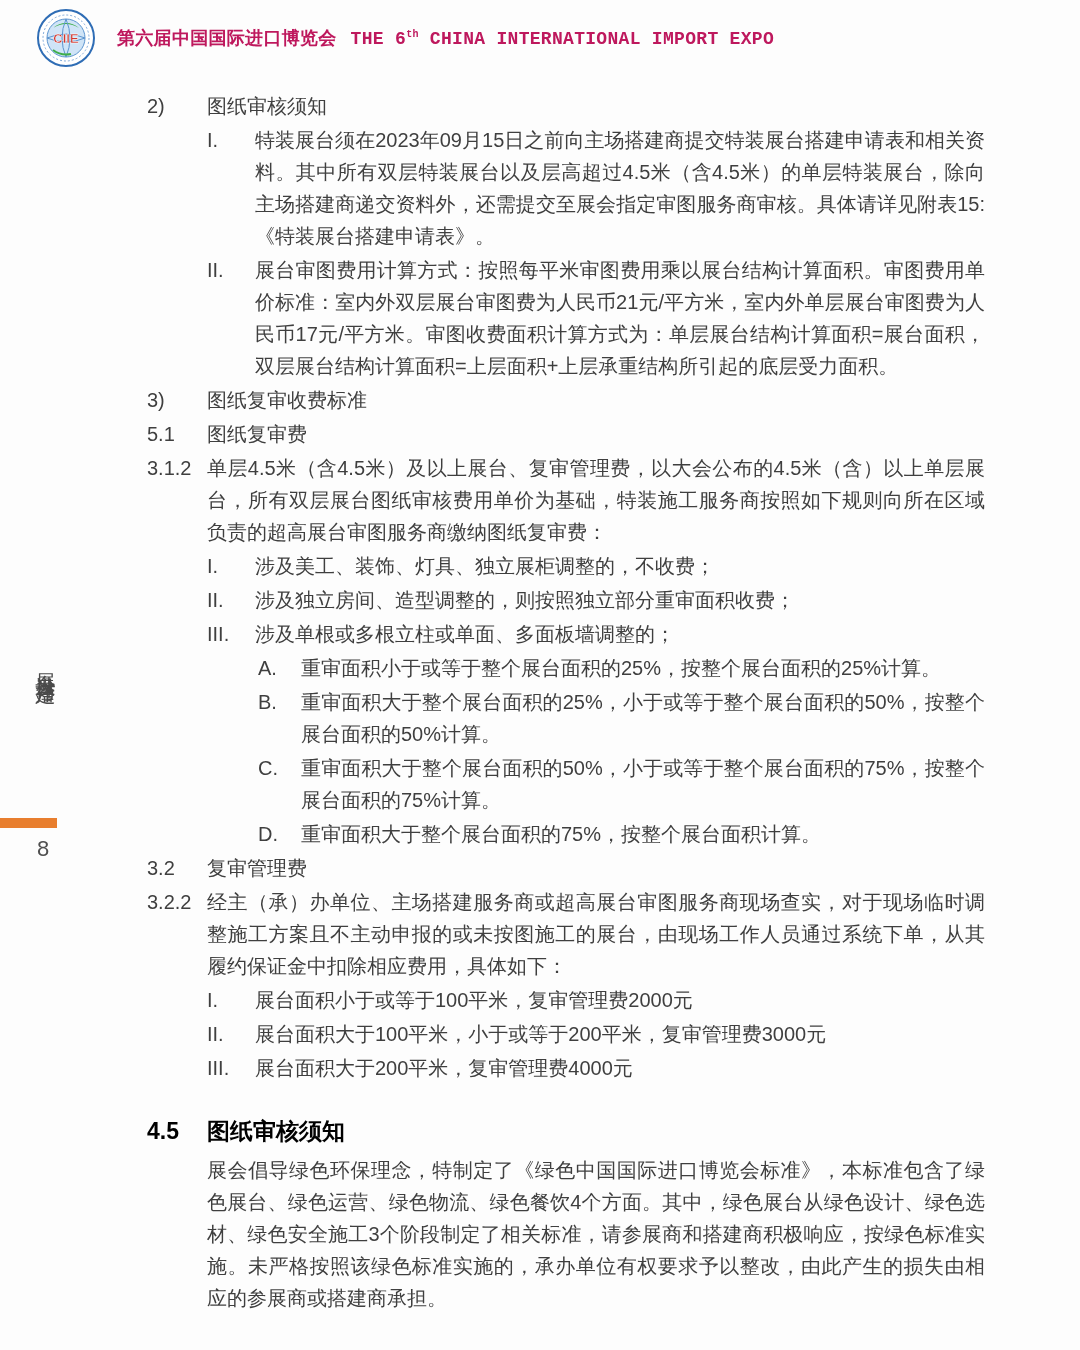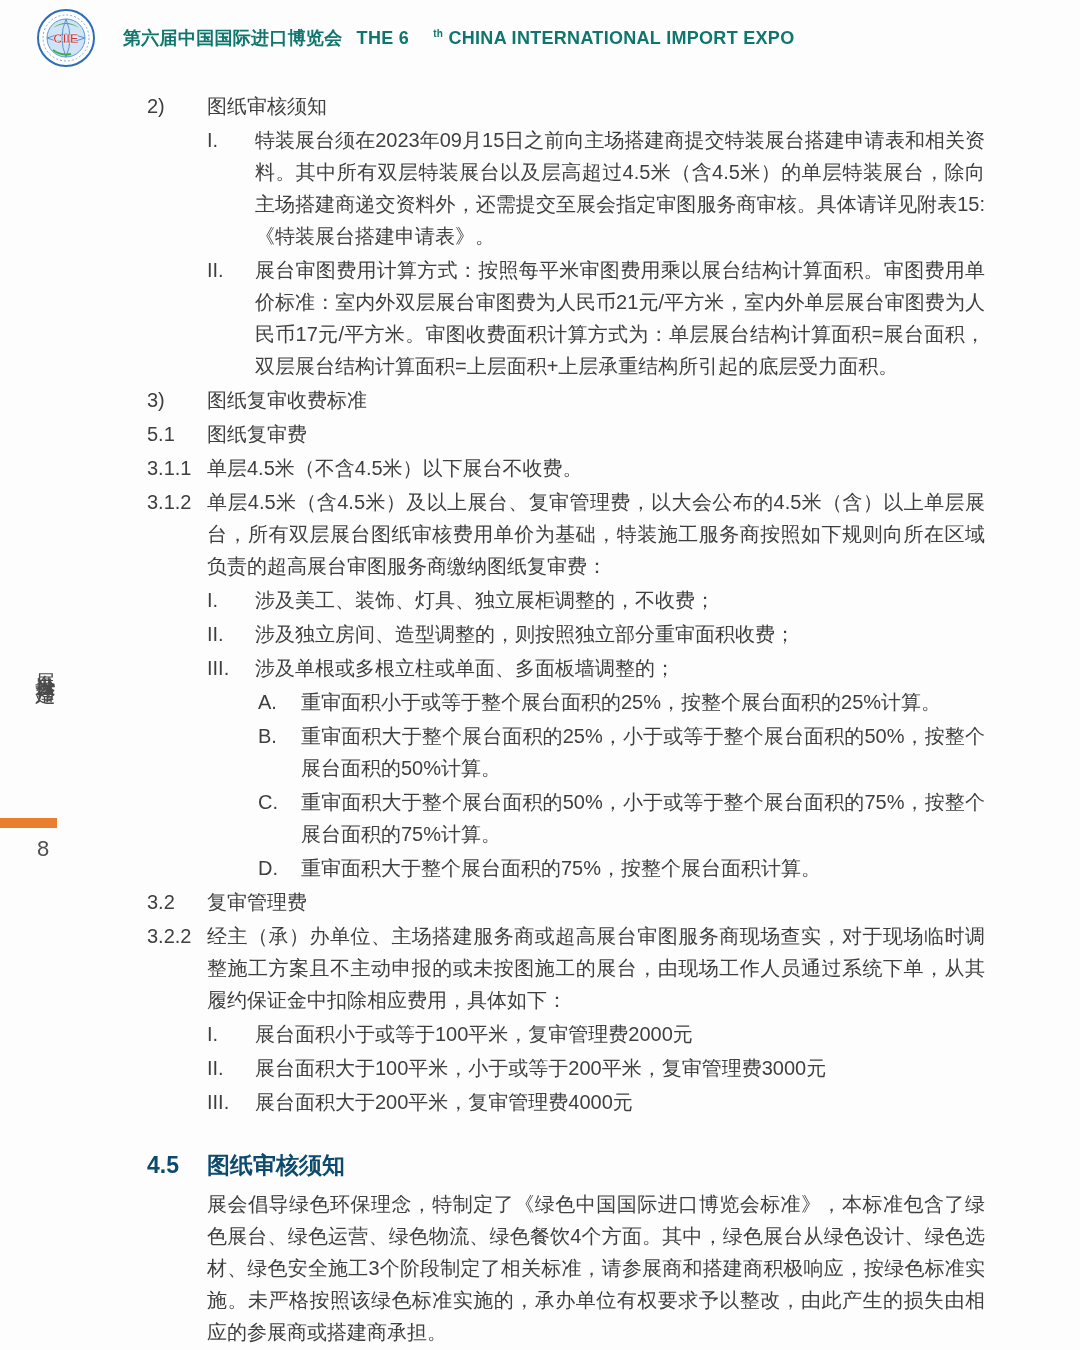--- a/index.html
+++ b/index.html
@@ -9,25 +9,25 @@
     background:#f4f4f4;
   }
   .page {
     position:relative; width:1080px; height:1350px;
     background:#fdfdfd; overflow:hidden;
     color:#3f3f3f;
   }
   
   .header {
     position:absolute; top:8px; left:33px;
-    display:flex; align-items:center; gap:24px;
+    display:flex; align-items:center; gap:18px;
   }
   .logo-svg { width:66px; height:60px; display:block; }
   .header-title { font-weight:bold; font-size:18px; letter-spacing:.3px; display:flex; align-items:baseline; gap:14px; }
-  .header-title sup { font-size:10px;margin-left:24px; }
+  .header-title sup { font-size:10px; }
   
   .side-label {
     position:absolute; left:33px; top:657px;
     writing-mode:vertical-rl; text-orientation:upright;
     font-size:20px; letter-spacing:2px; color:#4a4a4a;
   }
   .side-bar { position:absolute; left:0; top:818px; width:57px; height:10px; }
   .side-page { position:absolute; left:37px; top:836px; font-size:22px; color:#4f4f4f; }
   
   .content {
@@ -61,21 +61,21 @@
       <circle cx="33" cy="30" r="23" fill="none" stroke="#7fa9d9" stroke-width="1" stroke-dasharray="2,2"></circle>
       <circle cx="33" cy="30" r="19" fill="#cfe4f7" stroke="#5b94cf" stroke-width="1"></circle>
       <path d="M20 20 Q33 12 46 20 Q40 15 33 15 Q26 15 20 20 Z" fill="#3fae49"></path>
       <path d="M14 30 Q33 22 52 30" fill="none" stroke="#5b94cf" stroke-width="1"></path>
       <path d="M14 30 Q33 38 52 30" fill="none" stroke="#5b94cf" stroke-width="1"></path>
       <path d="M33 11 Q25 30 33 49" fill="none" stroke="#5b94cf" stroke-width="1"></path>
       <path d="M33 11 Q41 30 33 49" fill="none" stroke="#5b94cf" stroke-width="1"></path>
       <path d="M20 42 Q28 48 38 46" fill="none" stroke="#3fae49" stroke-width="2"></path>
       <text x="33" y="35" text-anchor="middle" font-size="13" font-weight="bold" fill="#d3372e" stroke="#ffffff" stroke-width="0.4">CIIE</text>
     </svg>
-    <div class="header-title" style="color:#0f766e;">
+    <div class="header-title" style="color:#be185d;font-family:Liberation Mono, monospace;">
       <span>第六届中国国际进口博览会</span>
       <span><span>THE 6</span><sup>th</sup><span> CHINA INTERNATIONAL IMPORT EXPO</span></span>
     </div>
   </div>
 
   <div class="side-label">展台设计与搭建</div>
   <div class="side-bar" style="background:#e87e2e;"></div>
   <div class="side-page">8</div>
 
   <div class="content">
@@ -98,24 +98,20 @@
     <div class="item lv1">
       <span class="marker">3)</span>
       <span class="btxt">图纸复审收费标准</span>
     </div>
 
     <div class="item lv1">
       <span class="marker">5.1</span>
       <span class="btxt">图纸复审费</span>
     </div>
 
-    <div class="item lv1">
-      <span class="marker">3.1.1</span>
-      <span class="btxt">单层4.5米（不含4.5米）以下展台不收费。</span>
-    </div>
 
     <div class="item lv1">
       <span class="marker">3.1.2</span>
       <span class="btxt">单层4.5米（含4.5米）及以上展台、复审管理费，以大会公布的4.5米（含）以上单层展台，所有双层展台图纸审核费用单价为基础，特装施工服务商按照如下规则向所在区域负责的超高展台审图服务商缴纳图纸复审费：</span>
     </div>
 
     <div class="item lv2">
       <span class="marker">I.</span>
       <span class="btxt">涉及美工、装饰、灯具、独立展柜调整的，不收费；</span>
     </div>
@@ -169,20 +165,20 @@
     <div class="item lv2">
       <span class="marker">II.</span>
       <span class="btxt">展台面积大于100平米，小于或等于200平米，复审管理费3000元</span>
     </div>
 
     <div class="item lv2">
       <span class="marker">III.</span>
       <span class="btxt">展台面积大于200平米，复审管理费4000元</span>
     </div>
 
-    <div class="sec-head" style="color:#0c4a6e;">
+    <div class="sec-head" style="color:#000000;">
       <span class="marker">4.5</span>
       <span>图纸审核须知</span>
     </div>
     <div class="sec-para"><span>展会倡导绿色环保理念，特制定了《绿色中国国际进口博览会标准》，本标准包含了绿色展台、绿色运营、绿色物流、绿色餐饮4个方面。其中，绿色展台从绿色设计、绿色选材、绿色安全施工3个阶段制定了相关标准，请参展商和搭建商积极响应，按绿色标准实施。未严格按照该绿色标准实施的，承办单位有权要求予以整改，由此产生的损失由相应的参展商或搭建商承担。</span></div>
 
   </div>
 </div>
 
 </body></html>

